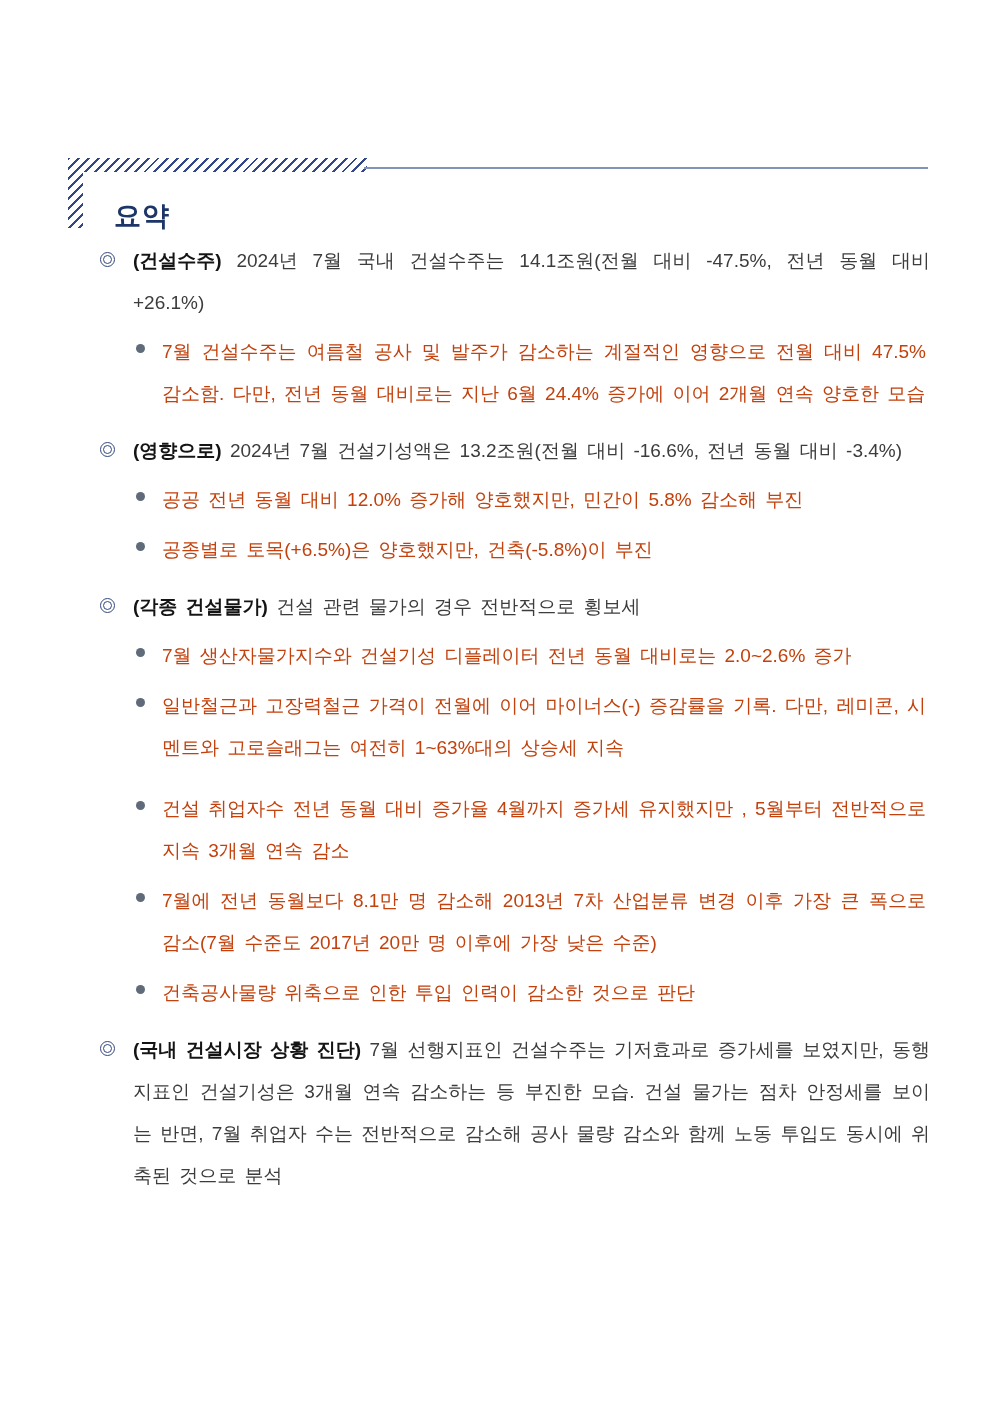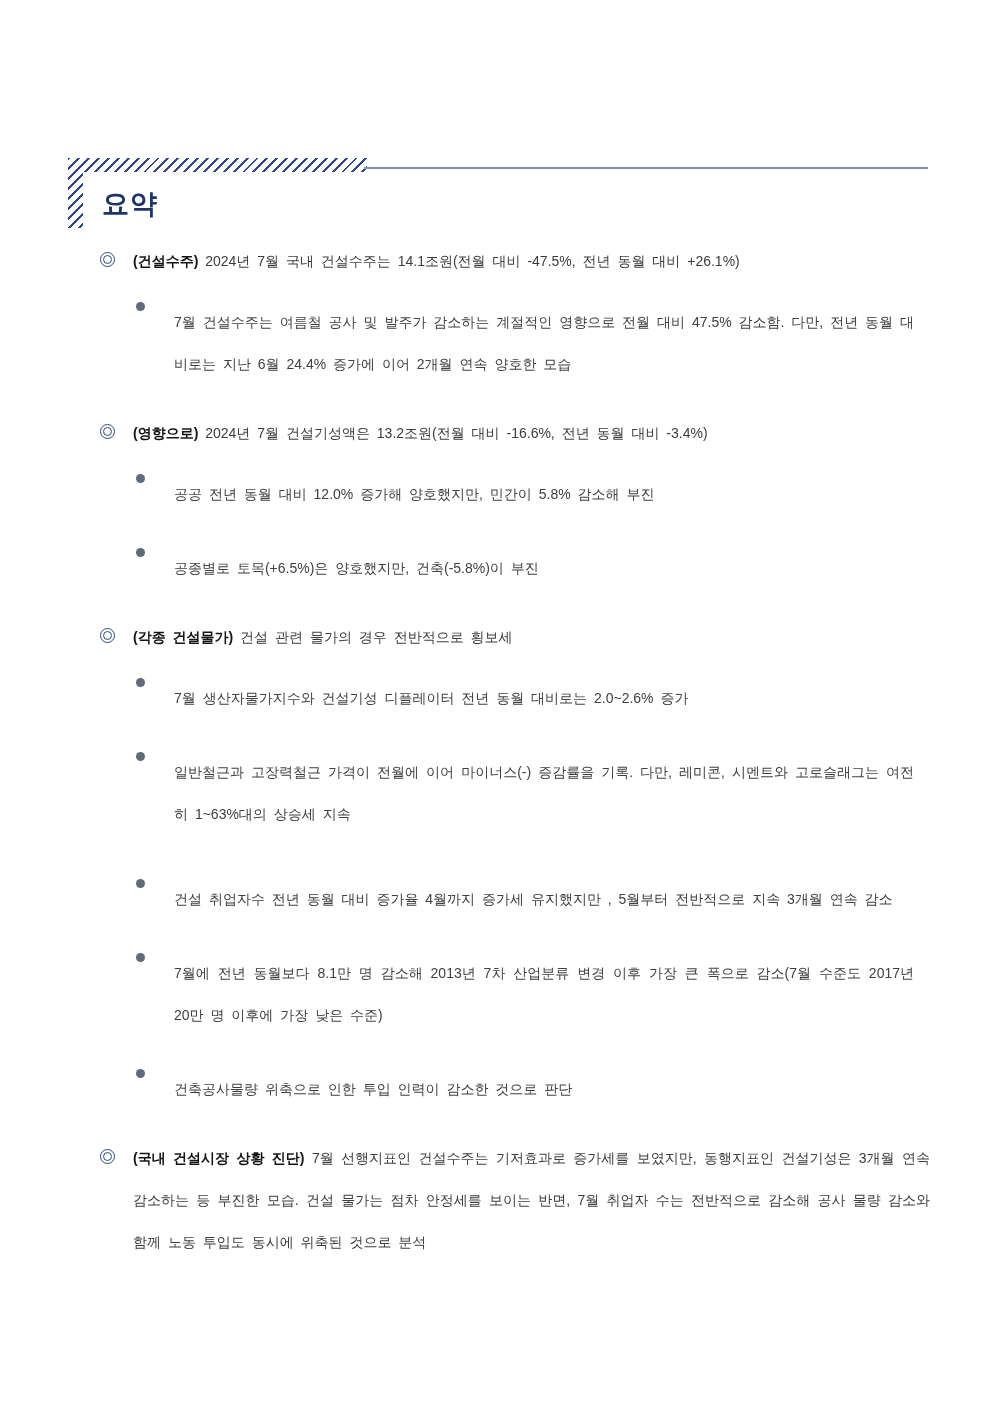--- a/index.html
+++ b/index.html
@@ -22,31 +22,31 @@
     width: 15px; height: 70px;
     background: repeating-linear-gradient(135deg, #32478a 0 2px, transparent 2px 7px);
   }
   .header-rule {
     position: absolute; left: 364px; top: 167px;
     width: 564px; height: 1.5px;
     background: #8094b8;
   }
   .page-title {
     position: absolute; left: 98px; top: 182px;
-    margin: 4px;
+    margin: 16px;
     font-size: 27px; font-weight: bold;
     color: #1d3667;
     letter-spacing: 1px;
   }
 
   
   .content {
     position: absolute; left: 100px; top: 240px;
     width: 830px;
-    font-size: 14px;
+    font-size: 19px;
     color: #3c3c3c;
     word-spacing: 3px;
   }
   .section { margin-top: 11px; }
   .section:first-child { margin-top: 0; }
 
   .headline-row { display: flex; margin-bottom: 3px; }
   .ring-col { width: 33px; flex: none; }
   .ring {
     display: block; width: 15px; height: 15px;
@@ -65,24 +65,24 @@
   .headline-row strong { color: #141414; }
 
   .sub-row { display: flex; margin-left: 36px; }
   .dot-col { width: 22px; flex: none; }
   .dot {
     display: block; width: 9px; height: 9px;
     background: #5f6b79; border-radius: 50%;
     margin-top: 17px;
   }
   .sub-row p {
-    margin: 16px; flex: 1;
+    margin: 4px; flex: 1;
     line-height: 42px;
     text-align: justify;
-    color: #404040;
+    color: #c2410c;
   }
 </style>
 </head>
 <body>
 
 <header>
   <div class="hatch-top"></div>
   <div class="hatch-side"></div>
   <div class="header-rule"></div>
   <h1 class="page-title">요약</h1>

